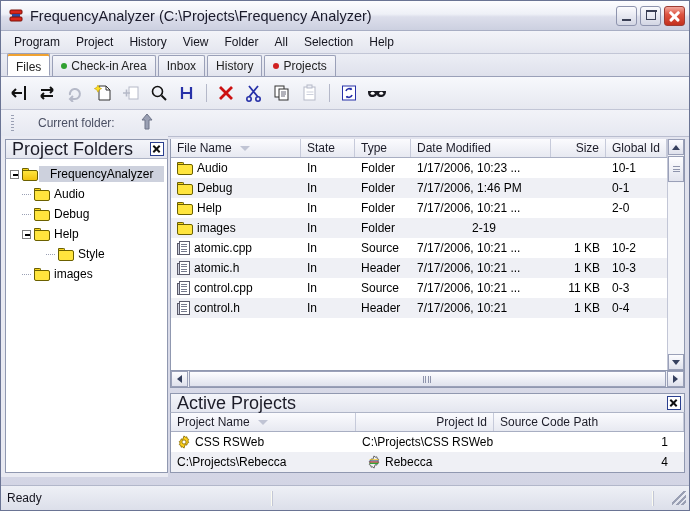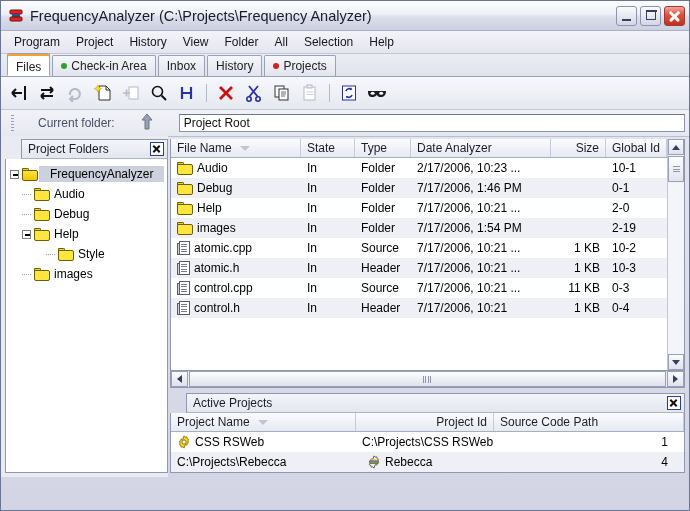--- a/index.html
+++ b/index.html
@@ -97,25 +97,24 @@
   
   .body{position:absolute;left:0;right:0;top:135px;bottom:33px;display:flex;}
   .leftpane{
     width:185px;box-sizing:border-box;display:flex;flex-direction:column;
     background:#e9eaf2;padding:3px 0 4px 4px;
   }
   .rightpane{flex:1 1 auto;box-sizing:border-box;display:flex;flex-direction:column;padding:3px 4px 4px 2px;}
 
   .panel-head{
     height:20px;display:flex;align-items:center;justify-content:space-between;
-    padding:0 3px 0 6px;font-size:12px;color:#1c1c28;
+    padding:0 3px 0 6px;font-size:18px;color:#1c1c28;
     background:linear-gradient(#f4f5fa,#e4e6ef);
     border:1px solid #9098b0;border-bottom:1px solid #aeb4c6;
     box-sizing:border-box;
-    margin-left:16px;
   }
   .closebox{
     width:14px;height:14px;border:1.5px solid #2a3f8f;box-sizing:border-box;
     background:#fff;position:relative;
   }
   .closebox .c1,.closebox .c2{position:absolute;left:1px;top:4.5px;width:9px;height:2px;background:#111;}
   .closebox .c1{transform:rotate(45deg);} .closebox .c2{transform:rotate(-45deg);}
 
   
   .tree{
@@ -389,21 +388,20 @@
   </div>
 
   <div class="folderbar">
     <span class="grip"></span>
     <span class="lbl">Current folder:</span>
     <span>
       <svg width="16" height="17" viewBox="0 0 16 17">
         <path d="M8 1l5 6H10v9H6V7H3z" fill="#9aa0b4" stroke="#6e7488"></path>
       </svg>
     </span>
-    <span class="path-field">Project Root</span>
   </div>
 
   <div class="body">
 
     <div class="leftpane">
       <div class="panel-head">
         <span>Project Folders</span>
         <span class="closebox">
             <i class="c1"></i>
             <i class="c2"></i>
@@ -478,37 +476,37 @@
       <div class="listpane files">
         <div class="listwrap">
           <div class="listcol">
             <div class="hdr">
               <span class="hcell" style="width:130px">
                 <span>File Name</span>
                 <i class="sortarrow"></i>
               </span>
               <span class="hcell" style="width:54px">State</span>
               <span class="hcell" style="width:56px">Type</span>
-              <span class="hcell" style="width:140px">Date Analyzer</span>
+              <span class="hcell" style="width:140px">Date Modified</span>
               <span class="hcell num" style="width:55px">Size</span>
               <span class="hcell" style="flex:1 1 auto">Global Id</span>
             </div>
             <div class="rows">
 
               <div class="row">
                 <span class="cell" style="width:130px">
                   <span class="folder">
                       <i class="tabp"></i>
                       <i class="bodyp"></i>
                     </span>
                   <span>Audio</span>
                 </span>
                 <span class="cell" style="width:54px">In</span>
                 <span class="cell" style="width:56px">Folder</span>
-                <span class="cell" style="width:140px">2/17/2006, 10:23 ...</span>
+                <span class="cell" style="width:140px">1/17/2006, 10:23 ...</span>
                 <span class="cell num" style="width:55px"></span>
                 <span class="cell" style="flex:1 1 auto">10-1</span>
               </div>
 
               <div class="row alt">
                 <span class="cell" style="width:130px">
                   <span class="folder">
                       <i class="tabp"></i>
                       <i class="bodyp"></i>
                     </span>
@@ -539,21 +537,20 @@
               <div class="row alt">
                 <span class="cell" style="width:130px">
                   <span class="folder">
                       <i class="tabp"></i>
                       <i class="bodyp"></i>
                     </span>
                   <span>images</span>
                 </span>
                 <span class="cell" style="width:54px">In</span>
                 <span class="cell" style="width:56px">Folder</span>
-                <span class="cell" style="width:140px">7/17/2006, 1:54 PM</span>
                 <span class="cell num" style="width:55px"></span>
                 <span class="cell" style="flex:1 1 auto">2-19</span>
               </div>
 
               <div class="row">
                 <span class="cell" style="width:130px">
                   <span class="docicon">
                       <i class="bk"></i>
                       <i class="pg"></i>
                     </span>
@@ -684,14 +681,22 @@
                 <span class="cell num" style="flex:1 1 auto;padding-right:16px">4</span>
               </div>
             </div>
           </div>
         </div>
       </div>
 
     </div>
   </div>
 
+  <div class="statusbar">
+    <span class="stat-cell" style="width:270px">Ready</span>
+    <span class="stat-div"></span>
+    <span class="stat-cell" style="width:380px"></span>
+    <span class="stat-div"></span>
+    <span class="stat-cell" style="flex:1 1 auto"></span>
+    <span class="resizer"></span>
+  </div>
 
 </div>
 
 </body></html>

